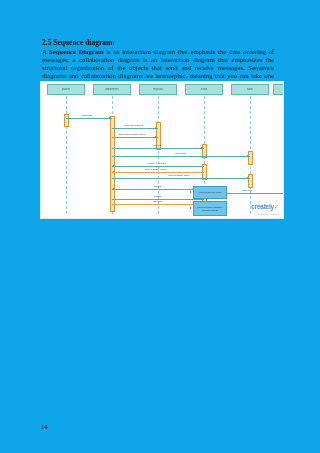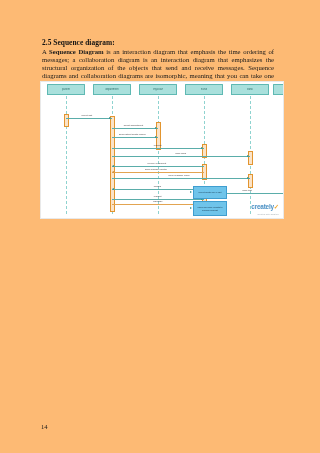--- a/index.html
+++ b/index.html
@@ -13,21 +13,21 @@
     position: relative;
     font-family: "Liberation Serif", serif;
     overflow: hidden;
   }
 
   
   #page {
     position: absolute;
     left: 0; top: 0;
     width: 320px; height: 453px;
-    background: #fdba74;
+    background: #0ea5e9;
     overflow: hidden;
   }
 
   
   #text-block {
     position: absolute;
     left: 42px;
     top: 38px;
     width: 232px;
   }

